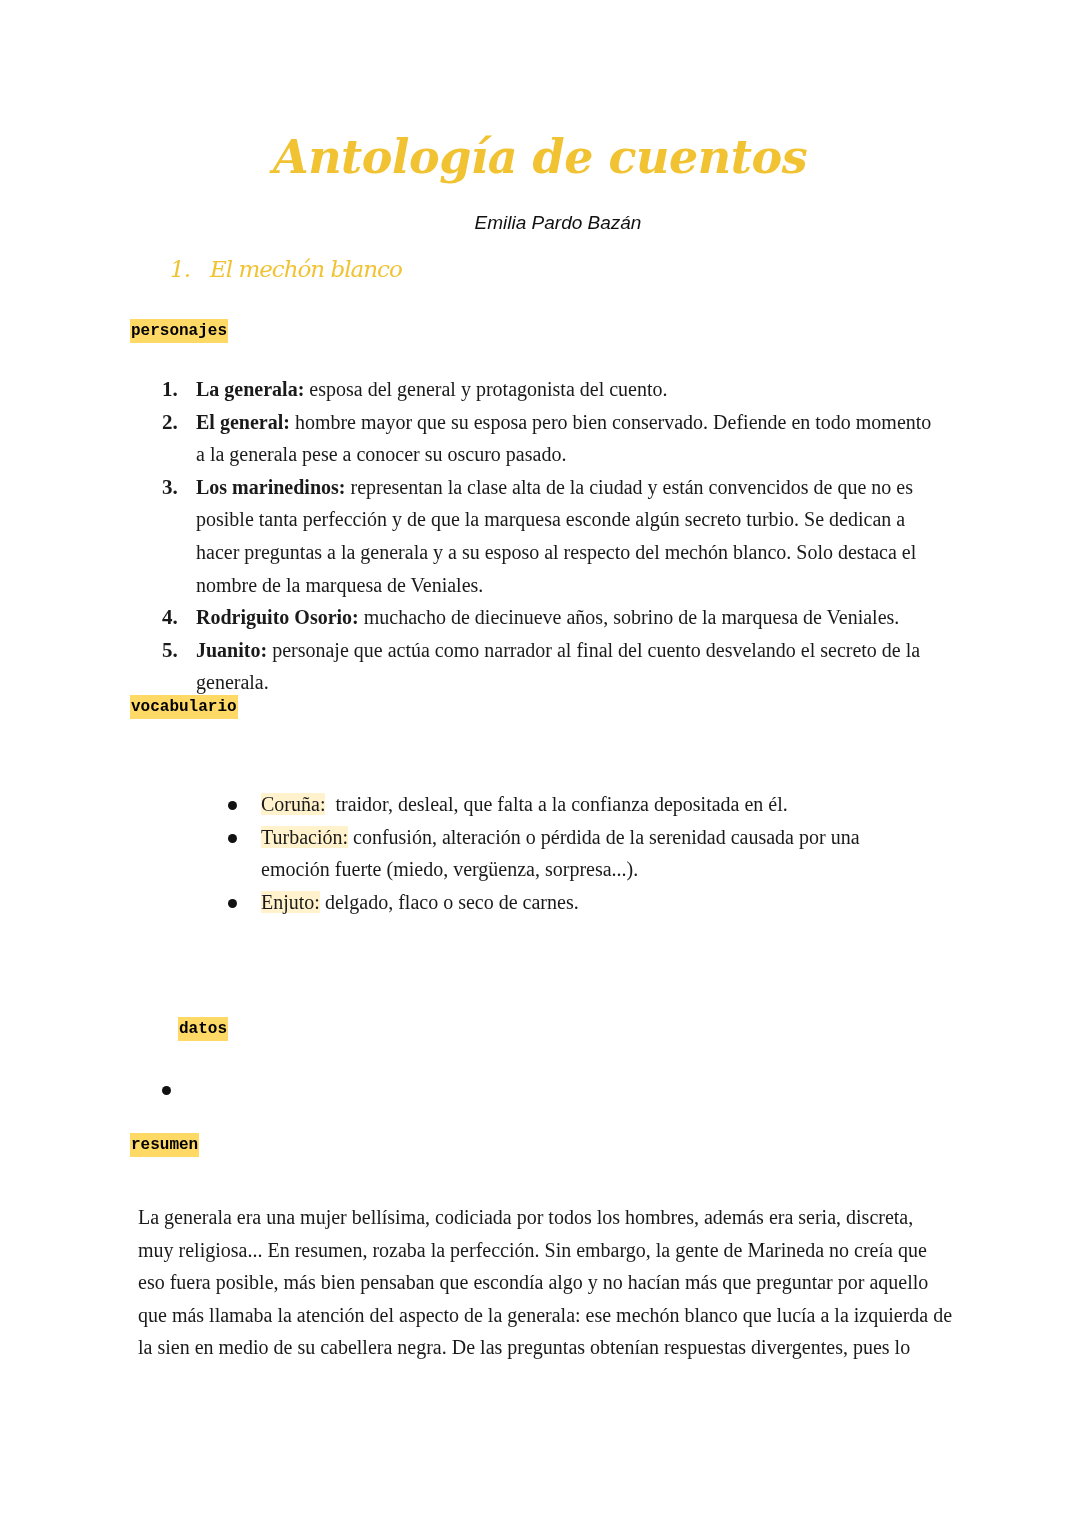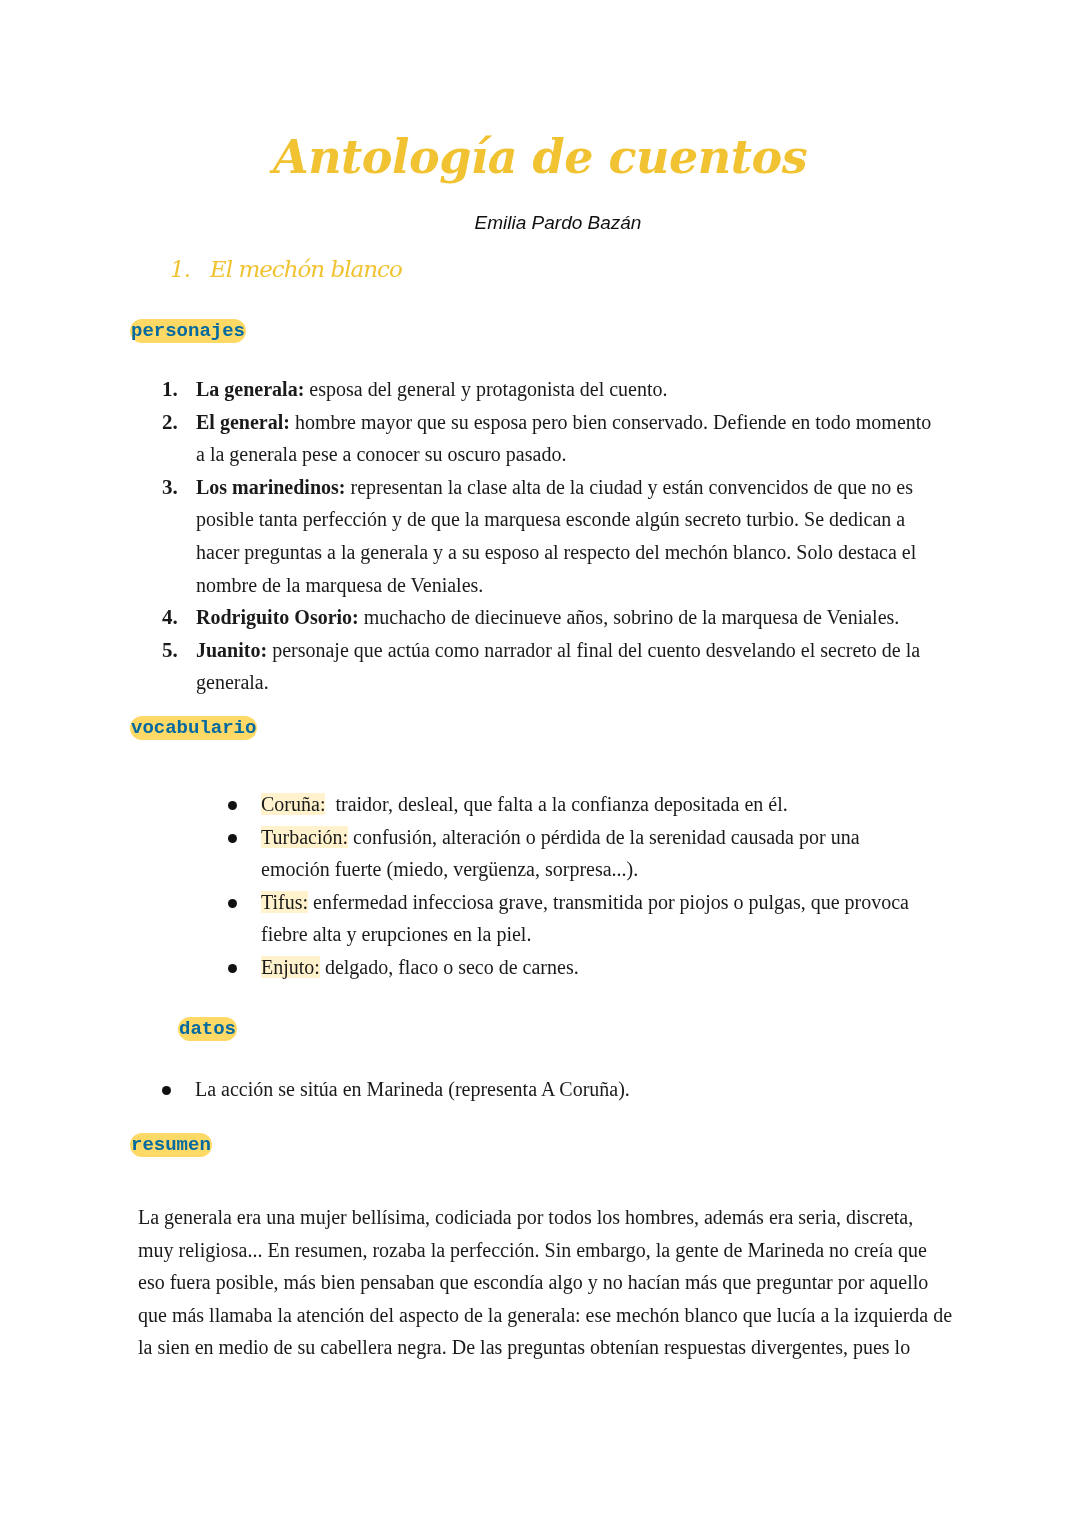--- a/index.html
+++ b/index.html
@@ -55,29 +55,28 @@
       color: #f1c232;
       letter-spacing: -1px;
       white-space: nowrap;
       margin-left: 8px;
     }
     .story-heading .num { margin-right: 20px; }
     .label {
       position: absolute;
       left: 130px;
       background: #ffd966;
-      color: #0369a1;
+      color: #000000;
       font-family: "Liberation Mono", "DejaVu Sans Mono", monospace;
       font-weight: bold;
-      font-size: 19px;
+      font-size: 16px;
       line-height: 24px;
       height: 24px;
       padding: 0 1px;
       white-space: nowrap;
-      border-radius: 12px;
     }
     .text {
       font-size: 20px;
       line-height: 32.6px;
     }
     ol.characters {
       position: absolute;
       left: 162px;
       top: 373px;
       width: 780px;
@@ -170,47 +169,42 @@
     <li>
       <span class="n">4.</span>
       <b>Rodriguito Osorio:</b><span> muchacho de diecinueve años, sobrino de la marquesa de Veniales.</span>
     </li>
     <li>
       <span class="n">5.</span>
       <b>Juanito:</b><span> personaje que actúa como narrador al final del cuento desvelando el secreto de la generala.</span>
     </li>
   </ol>
 
-  <div class="label" style="top:716px;">vocabulario</div>
+  <div class="label" style="top:695px;">vocabulario</div>
 
   <ul class="vocab text">
     <li>
       <span class="bullet"></span>
       <span class="term">Coruña:</span><span style="white-space:pre-wrap;">  traidor, desleal, que falta a la confianza depositada en él.</span>
     </li>
     <li>
       <span class="bullet"></span>
       <span class="term">Turbación:</span><span> confusión, alteración o pérdida de la serenidad causada por una emoción fuerte (miedo, vergüenza, sorpresa...).</span>
     </li>
     <li>
       <span class="bullet"></span>
-      <span class="term">Tifus:</span><span> enfermedad infecciosa grave, transmitida por piojos o pulgas, que provoca fiebre alta y erupciones en la piel.</span>
-    </li>
-    <li>
-      <span class="bullet"></span>
       <span class="term">Enjuto:</span><span> delgado, flaco o seco de carnes.</span>
     </li>
   </ul>
 
   <div class="label" style="top:1017px;margin-left:48px;">datos</div>
 
   <ul class="data text">
     <li>
       <span class="bullet"></span>
-      <span>La acción se sitúa en Marineda (representa A Coruña).</span>
     </li>
   </ul>
 
   <div class="label" style="top:1133px;">resumen</div>
 
   <p class="summary text">La generala era una mujer bellísima, codiciada por todos los hombres, además era seria, discreta, muy religiosa... En resumen, rozaba la perfección. Sin embargo, la gente de Marineda no creía que eso fuera posible, más bien pensaban que escondía algo y no hacían más que preguntar por aquello que más llamaba la atención del aspecto de la generala: ese mechón blanco que lucía a la izquierda de la sien en medio de su cabellera negra.  De las preguntas obtenían respuestas divergentes, pues lo</p>
 
 </div>
 
 </body></html>

